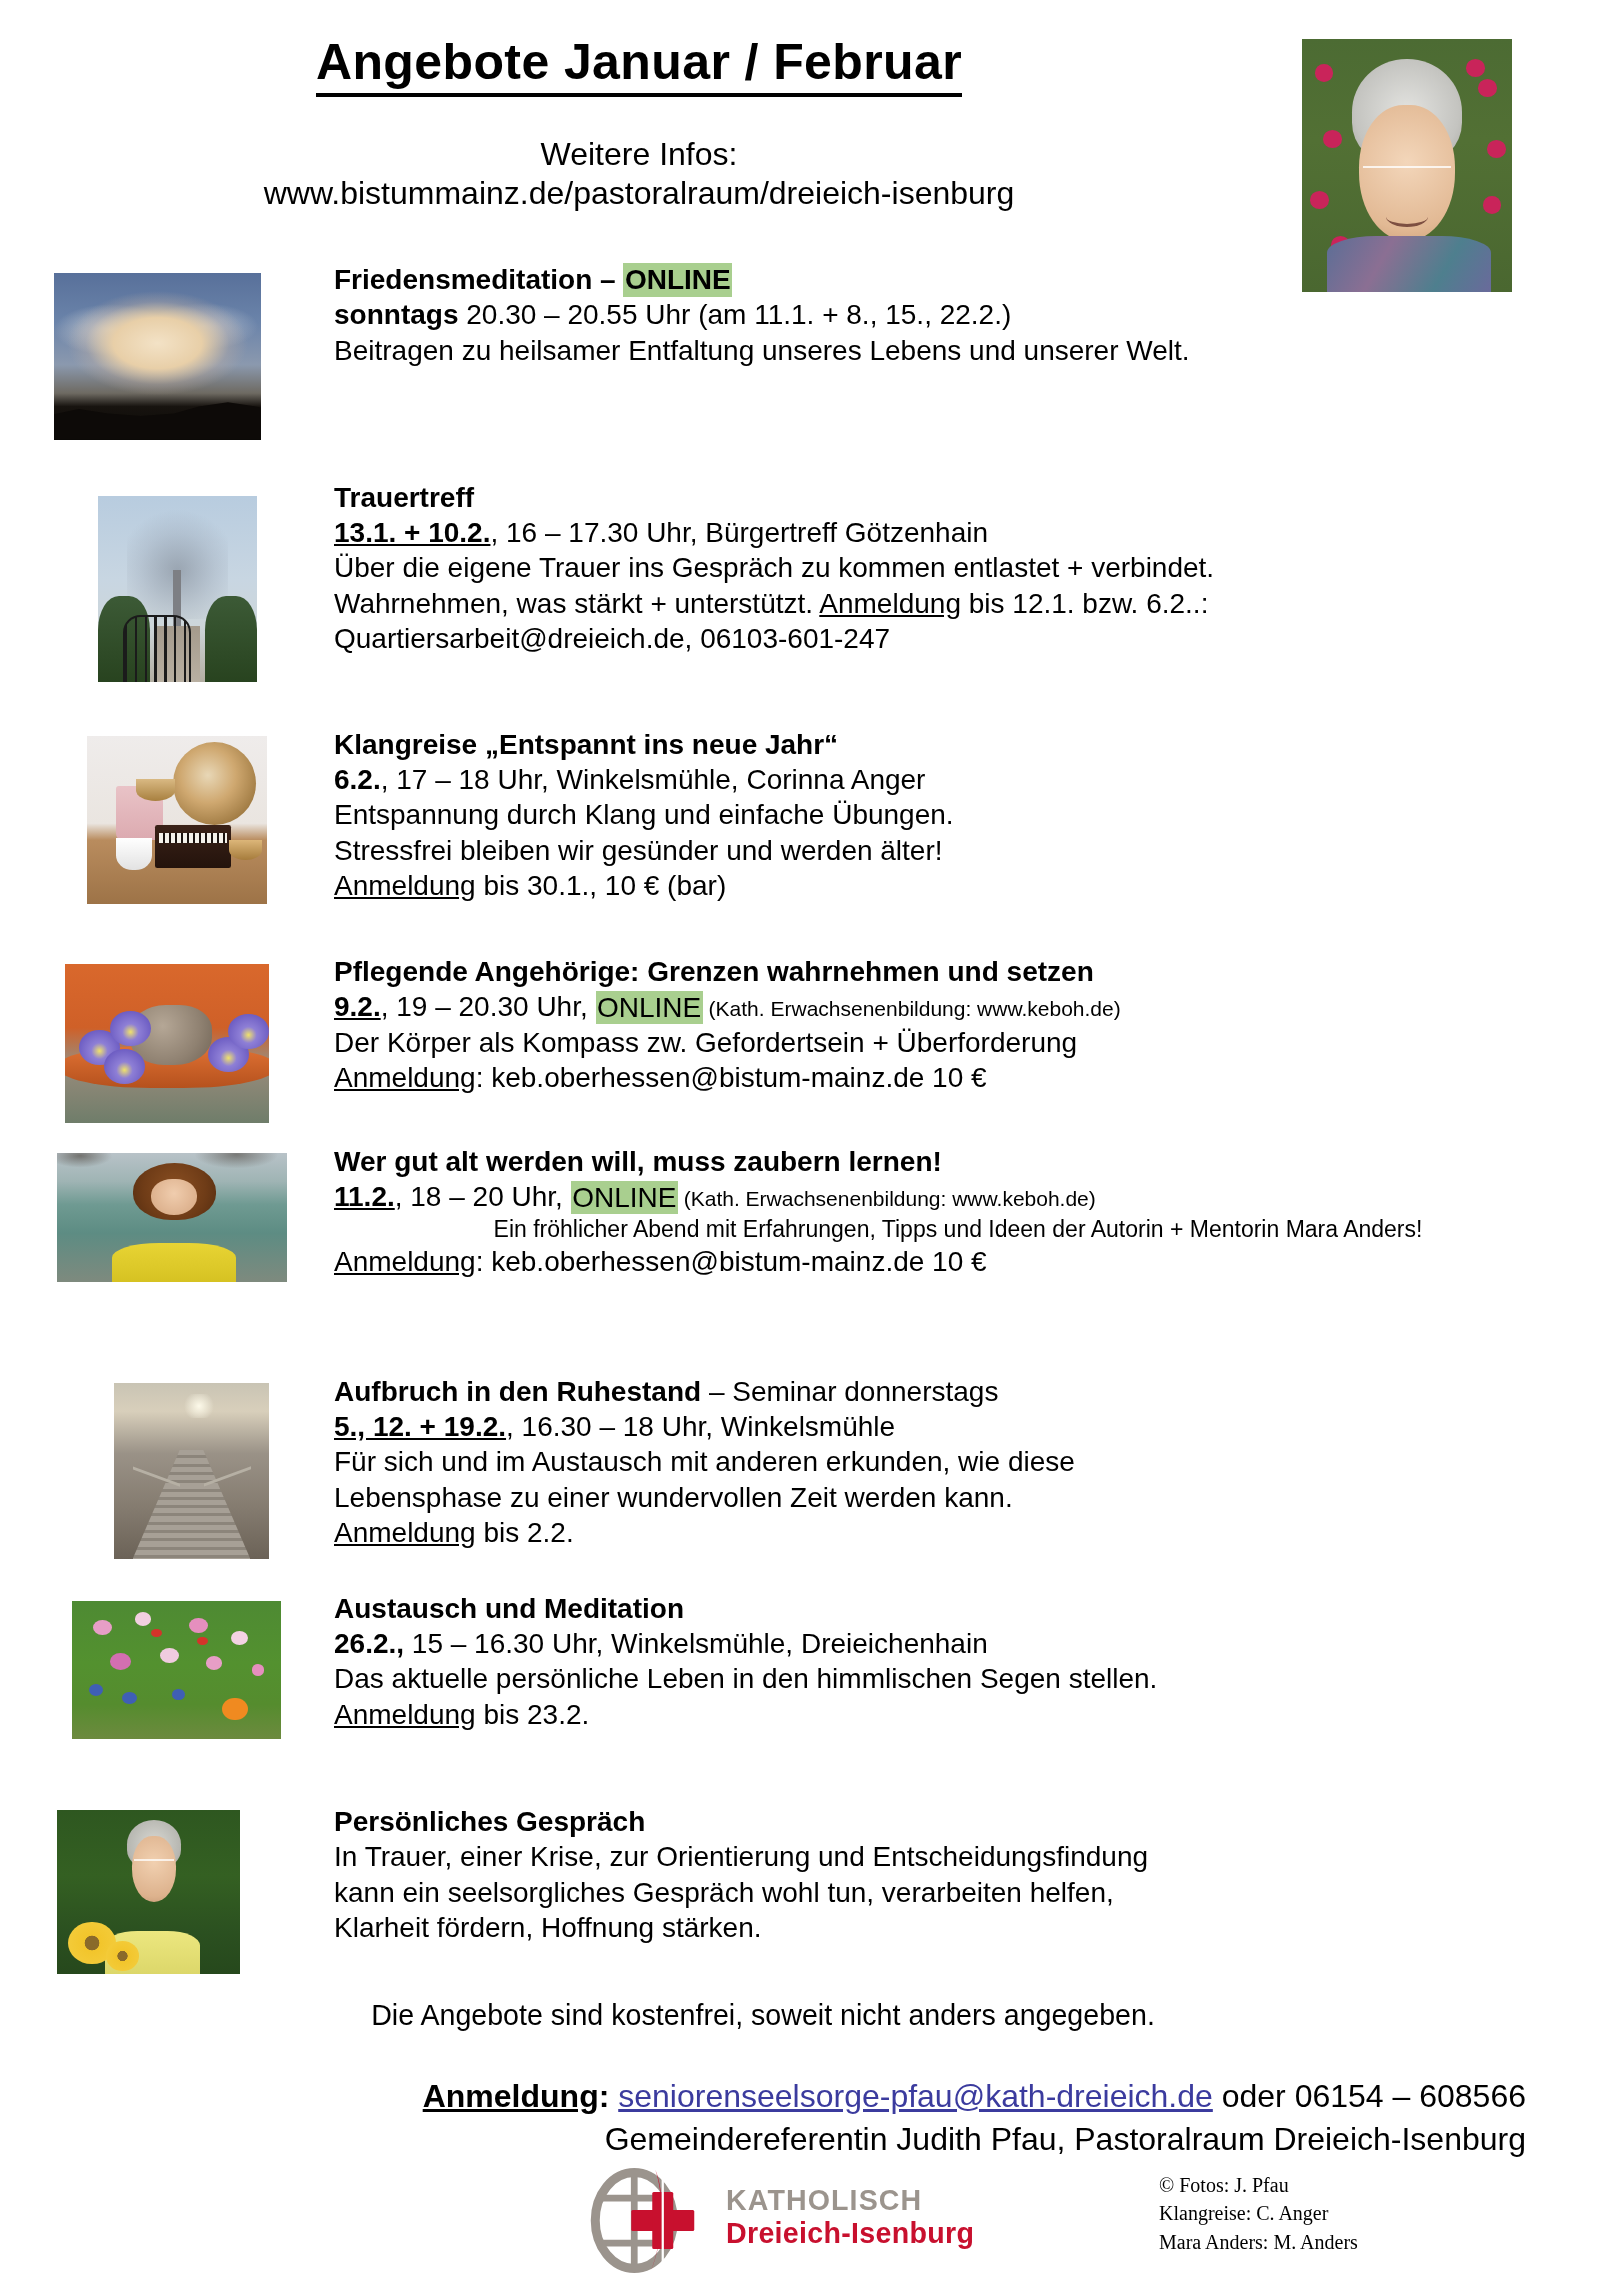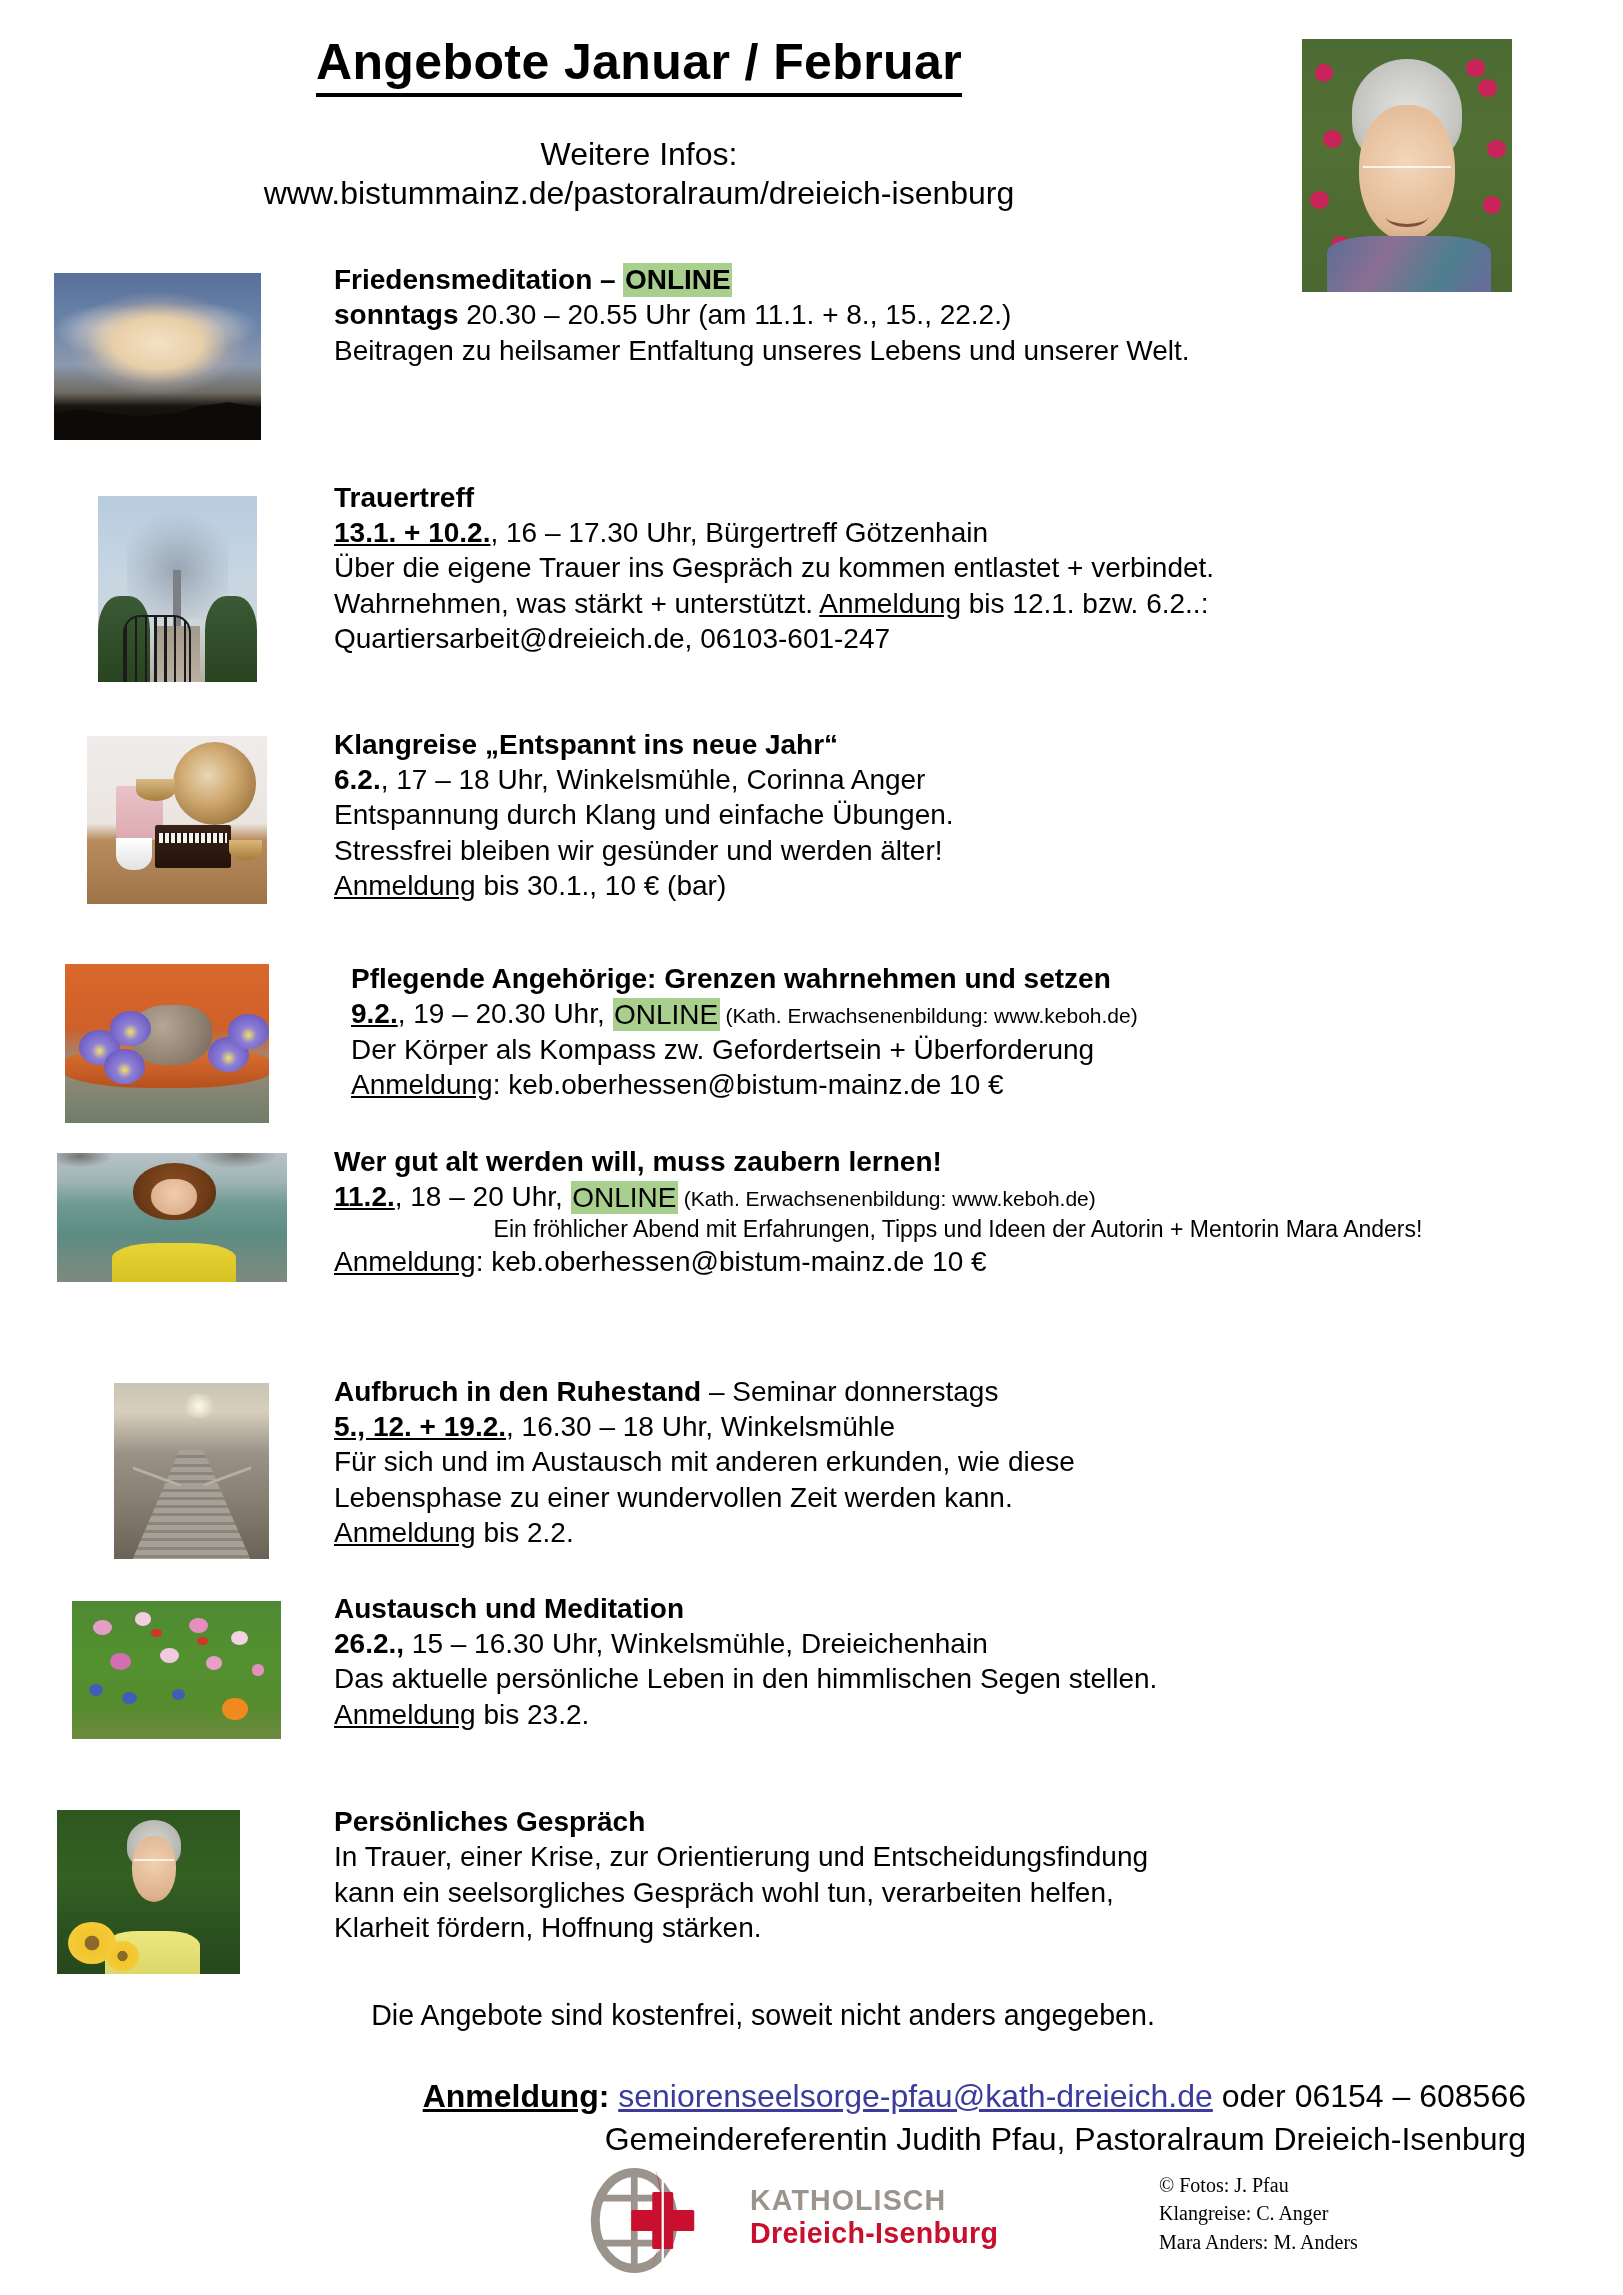--- a/index.html
+++ b/index.html
@@ -114,21 +114,20 @@
     position: absolute;
     left: 586px;
     top: 2165px;
     width: 421px;
     height: 111px;
   }
   #logo-wordmark {
     position: absolute;
     left: 140px;
     top: 19.5px;
-    margin-left: 24px;
   }
   #logo-line1 {
     font-size: 28.6px;
     font-weight: bold;
     letter-spacing: 1.1px;
     color: #9b948d;
     line-height: 1.05;
   }
   #logo-line2 {
     font-size: 28.6px;
@@ -467,21 +466,21 @@
     <div class="ph ph-pansy">
       <div class="rim"></div>
         <div class="stone"></div>
       <div class="f f1"></div>
         <div class="f f2"></div>
         <div class="f f3"></div>
       <div class="f f4"></div>
         <div class="f f5"></div>
     </div>
   </div>
-  <div class="entry-text" style="top:8px;margin-left:17px;">
+  <div class="entry-text" style="top:1px;">
     <div class="ln bold">Pflegende Angehörige: Grenzen wahrnehmen und setzen</div>
     <div class="ln">
       <span class="bold u">9.2.</span><span>, 19 – 20.30 Uhr, </span><span class="hl">ONLINE</span><span class="small"> (Kath. Erwachsenenbildung: www.keboh.de)</span>
     </div>
     <div class="ln">Der Körper als Kompass zw. Gefordertsein + Überforderung</div>
     <div class="ln">
       <span class="u">Anmeldung</span><span>: keb.oberhessen@bistum-mainz.de 10 €</span>
     </div>
   </div>
 </div>

